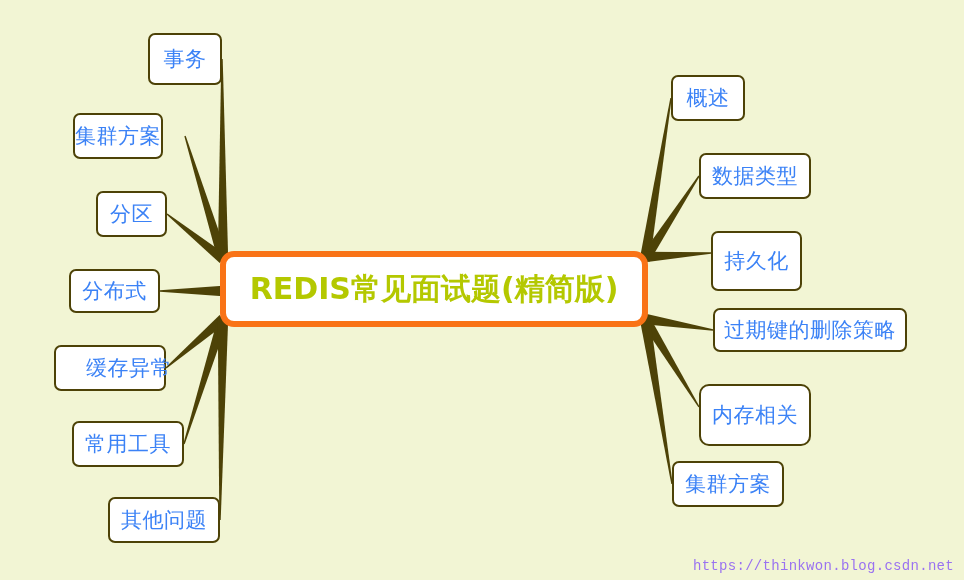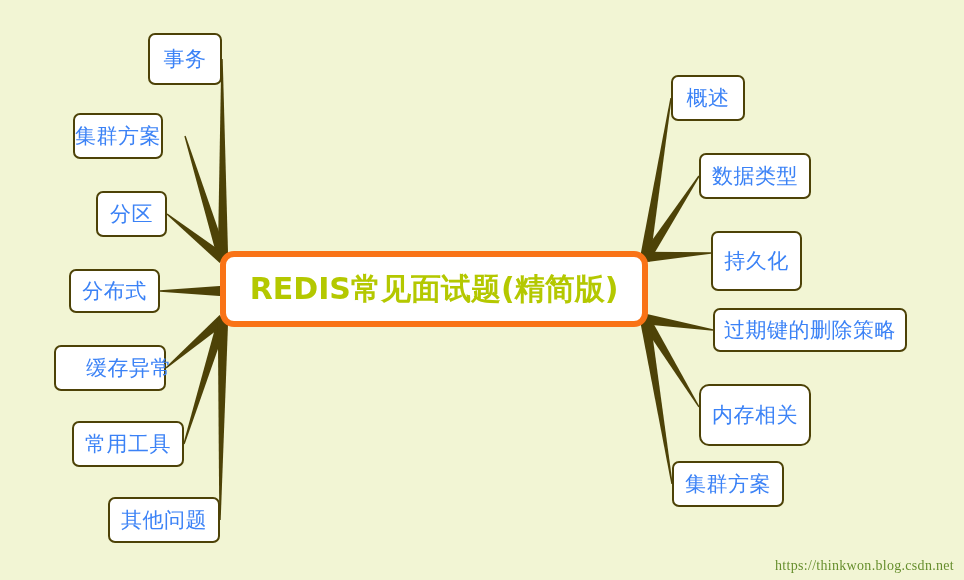--- a/index.html
+++ b/index.html
@@ -50,25 +50,25 @@
     color: #b4c800;
     font-weight: bold;
     font-size: 30px;
     letter-spacing: 0px;
   }
   #watermark {
     position: absolute;
     right: 10px;
     bottom: 6px;
     font-size: 14px;
-    color: #4d7c0f;
+    color: #8b5cf6;
     opacity: 0.85;
     z-index: 3;
     letter-spacing: 0.3px;
-    font-family: Liberation Serif, serif;
+    font-family: Liberation Mono, monospace;
   }
 </style>
 </head>
 <body>
 
 <div id="mindmap-canvas">
 
   <svg id="connector-layer" viewBox="0 0 964 580" preserveAspectRatio="none">
       <polygon points="228.19993500121873,258.9740003249939 222.69999125016406,58.99650004374918 221.30000874983594,59.00349995625082 217.80006499878127,259.0259996750061" fill="#4d4207"></polygon>
       <polygon points="227.96830089238927,257.465077773083 185.66880973551395,135.79337585406887 184.33119026448605,136.20662414593113 218.03169910761073,260.534922226917" fill="#4d4207"></polygon>

